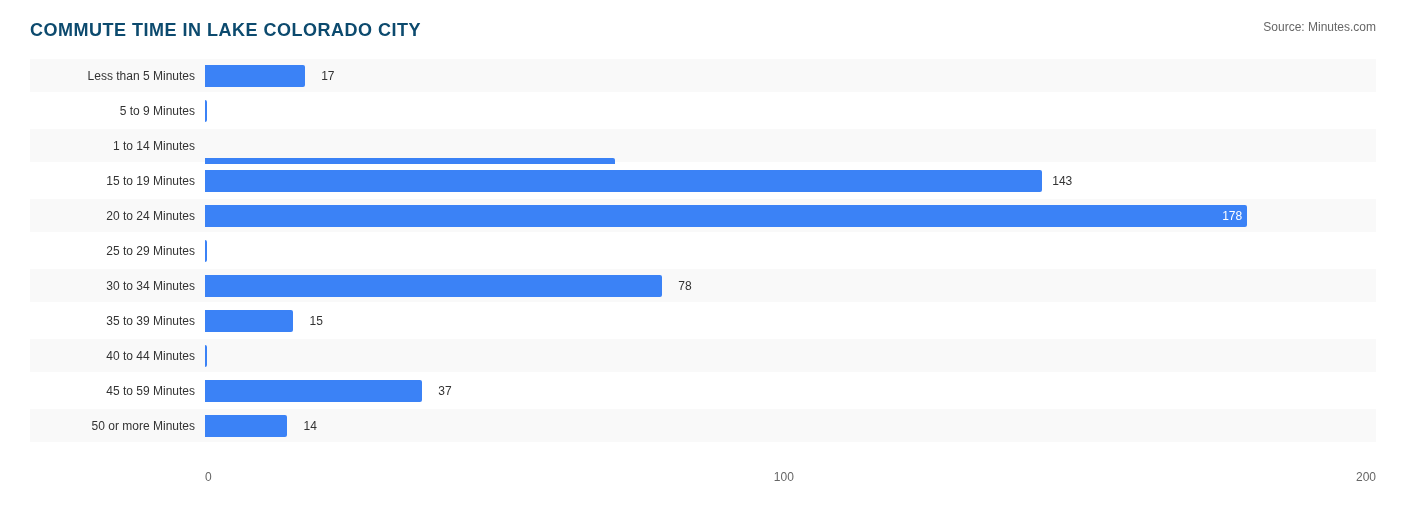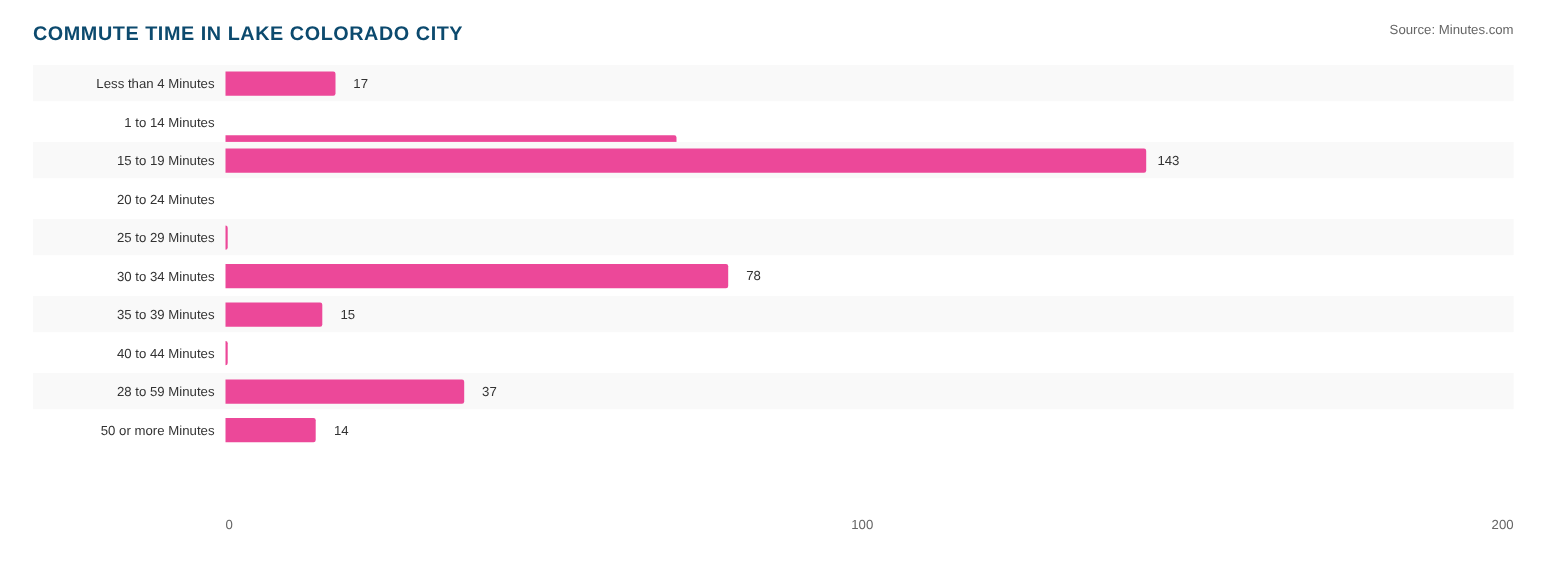--- a/index.html
+++ b/index.html
@@ -59,21 +59,21 @@
       padding-right: 10px;
       flex-shrink: 0;
     }
     .bar-track {
       flex: 1;
       position: relative;
       height: 22px;
     }
     .bar-fill {
       height: 100%;
-      background: #ec4899;
+      background: #3b82f6;
       border-radius: 0 2px 2px 0;
       position: relative;
       min-width: 2px;
     }
     .bar-value {
       position: absolute;
       right: -30px;
       top: 50%;
       transform: translateY(-50%);
       font-size: 12px;
@@ -102,45 +102,56 @@
 <body>
 
 <div class="chart-container">
   <div class="chart-header">
     <div class="chart-title">COMMUTE TIME IN LAKE COLORADO CITY</div>
     <div class="chart-source">Source: Minutes.com</div>
   </div>
   <div class="bars-area" id="bars-area">
 
     <div class="bar-row">
-        <div class="bar-label">Less than 4 Minutes</div>
+        <div class="bar-label">Less than 5 Minutes</div>
         <div class="bar-track">
           <div class="bar-fill" style="width: 8.5%;">
             <span class="bar-value">17</span>
           </div>
         </div>
       </div>
       <div class="bar-row">
+        <div class="bar-label">5 to 9 Minutes</div>
+        <div class="bar-track">
+          <div class="bar-fill" style="width: 0%;"></div>
+        </div>
+      </div>
+      <div class="bar-row">
         <div class="bar-label">1 to 14 Minutes</div>
         <div class="bar-track">
           <div class="bar-fill" style="width: 35%; margin-top: 23px;">
             <span class="bar-value">70</span>
           </div>
         </div>
       </div>
       <div class="bar-row">
         <div class="bar-label">15 to 19 Minutes</div>
         <div class="bar-track">
           <div class="bar-fill" style="width: 71.5%;">
             <span class="bar-value">143</span>
           </div>
         </div>
       </div>
       <div class="bar-row">
         <div class="bar-label">20 to 24 Minutes</div>
+        <div class="bar-track">
+          <div class="bar-fill" style="width: 89%;">
+            <span class="bar-value inside">178</span>
+          </div>
+        </div>
       </div>
       <div class="bar-row">
         <div class="bar-label">25 to 29 Minutes</div>
         <div class="bar-track">
           <div class="bar-fill" style="width: 0%;"></div>
         </div>
       </div>
       <div class="bar-row">
         <div class="bar-label">30 to 34 Minutes</div>
         <div class="bar-track">
@@ -157,21 +168,21 @@
           </div>
         </div>
       </div>
       <div class="bar-row">
         <div class="bar-label">40 to 44 Minutes</div>
         <div class="bar-track">
           <div class="bar-fill" style="width: 0%;"></div>
         </div>
       </div>
       <div class="bar-row">
-        <div class="bar-label">28 to 59 Minutes</div>
+        <div class="bar-label">45 to 59 Minutes</div>
         <div class="bar-track">
           <div class="bar-fill" style="width: 18.5%;">
             <span class="bar-value">37</span>
           </div>
         </div>
       </div>
       <div class="bar-row">
         <div class="bar-label">50 or more Minutes</div>
         <div class="bar-track">
           <div class="bar-fill" style="width: 7%;">

